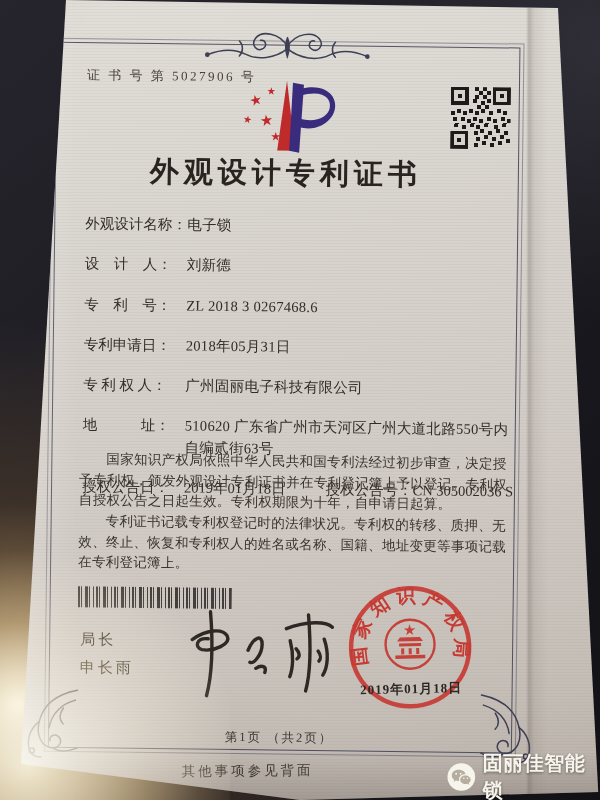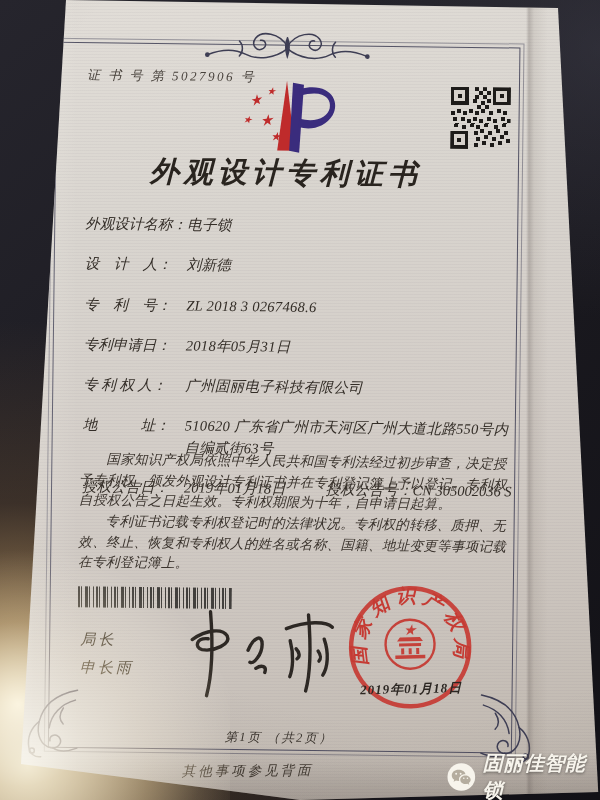--- a/index.html
+++ b/index.html
@@ -6,21 +6,20 @@
   body{
     width:600px;height:800px;overflow:hidden;
     font-family:"Liberation Serif","DejaVu Serif",serif;
     background:#16151a;
   }
   .photo{position:relative;width:600px;height:800px;
     background:
       radial-gradient(circle at 3% 88%, rgba(255,240,205,.95) 0%, rgba(220,175,110,.6) 9%, rgba(130,95,55,.3) 22%, transparent 42%),
       radial-gradient(circle at 100% 6%, rgba(80,80,95,.35), transparent 28%),
       linear-gradient(140deg,#26252d 0%,#1a191f 55%,#121116 100%);
-    font-style: italic;
   }
   
   .paper{position:absolute;inset:0;
     clip-path:polygon(11% 0%, 93% 1%, 99.7% 99%, 50% 100%, 3.5% 95.5%);
     background:linear-gradient(168deg,#e2ded8 0%,#d9d5cf 28%,#d3cdc7 55%,#cac3bc 78%,#bdb5ac 100%);
   }
   .paper .texture{position:absolute;inset:0;
     background:repeating-linear-gradient(180deg, rgba(105,95,115,.055) 0 1px, transparent 1px 3px);
   }
   .sheet{position:absolute;inset:0;transform:rotate(.7deg);transform-origin:70px 0;}

